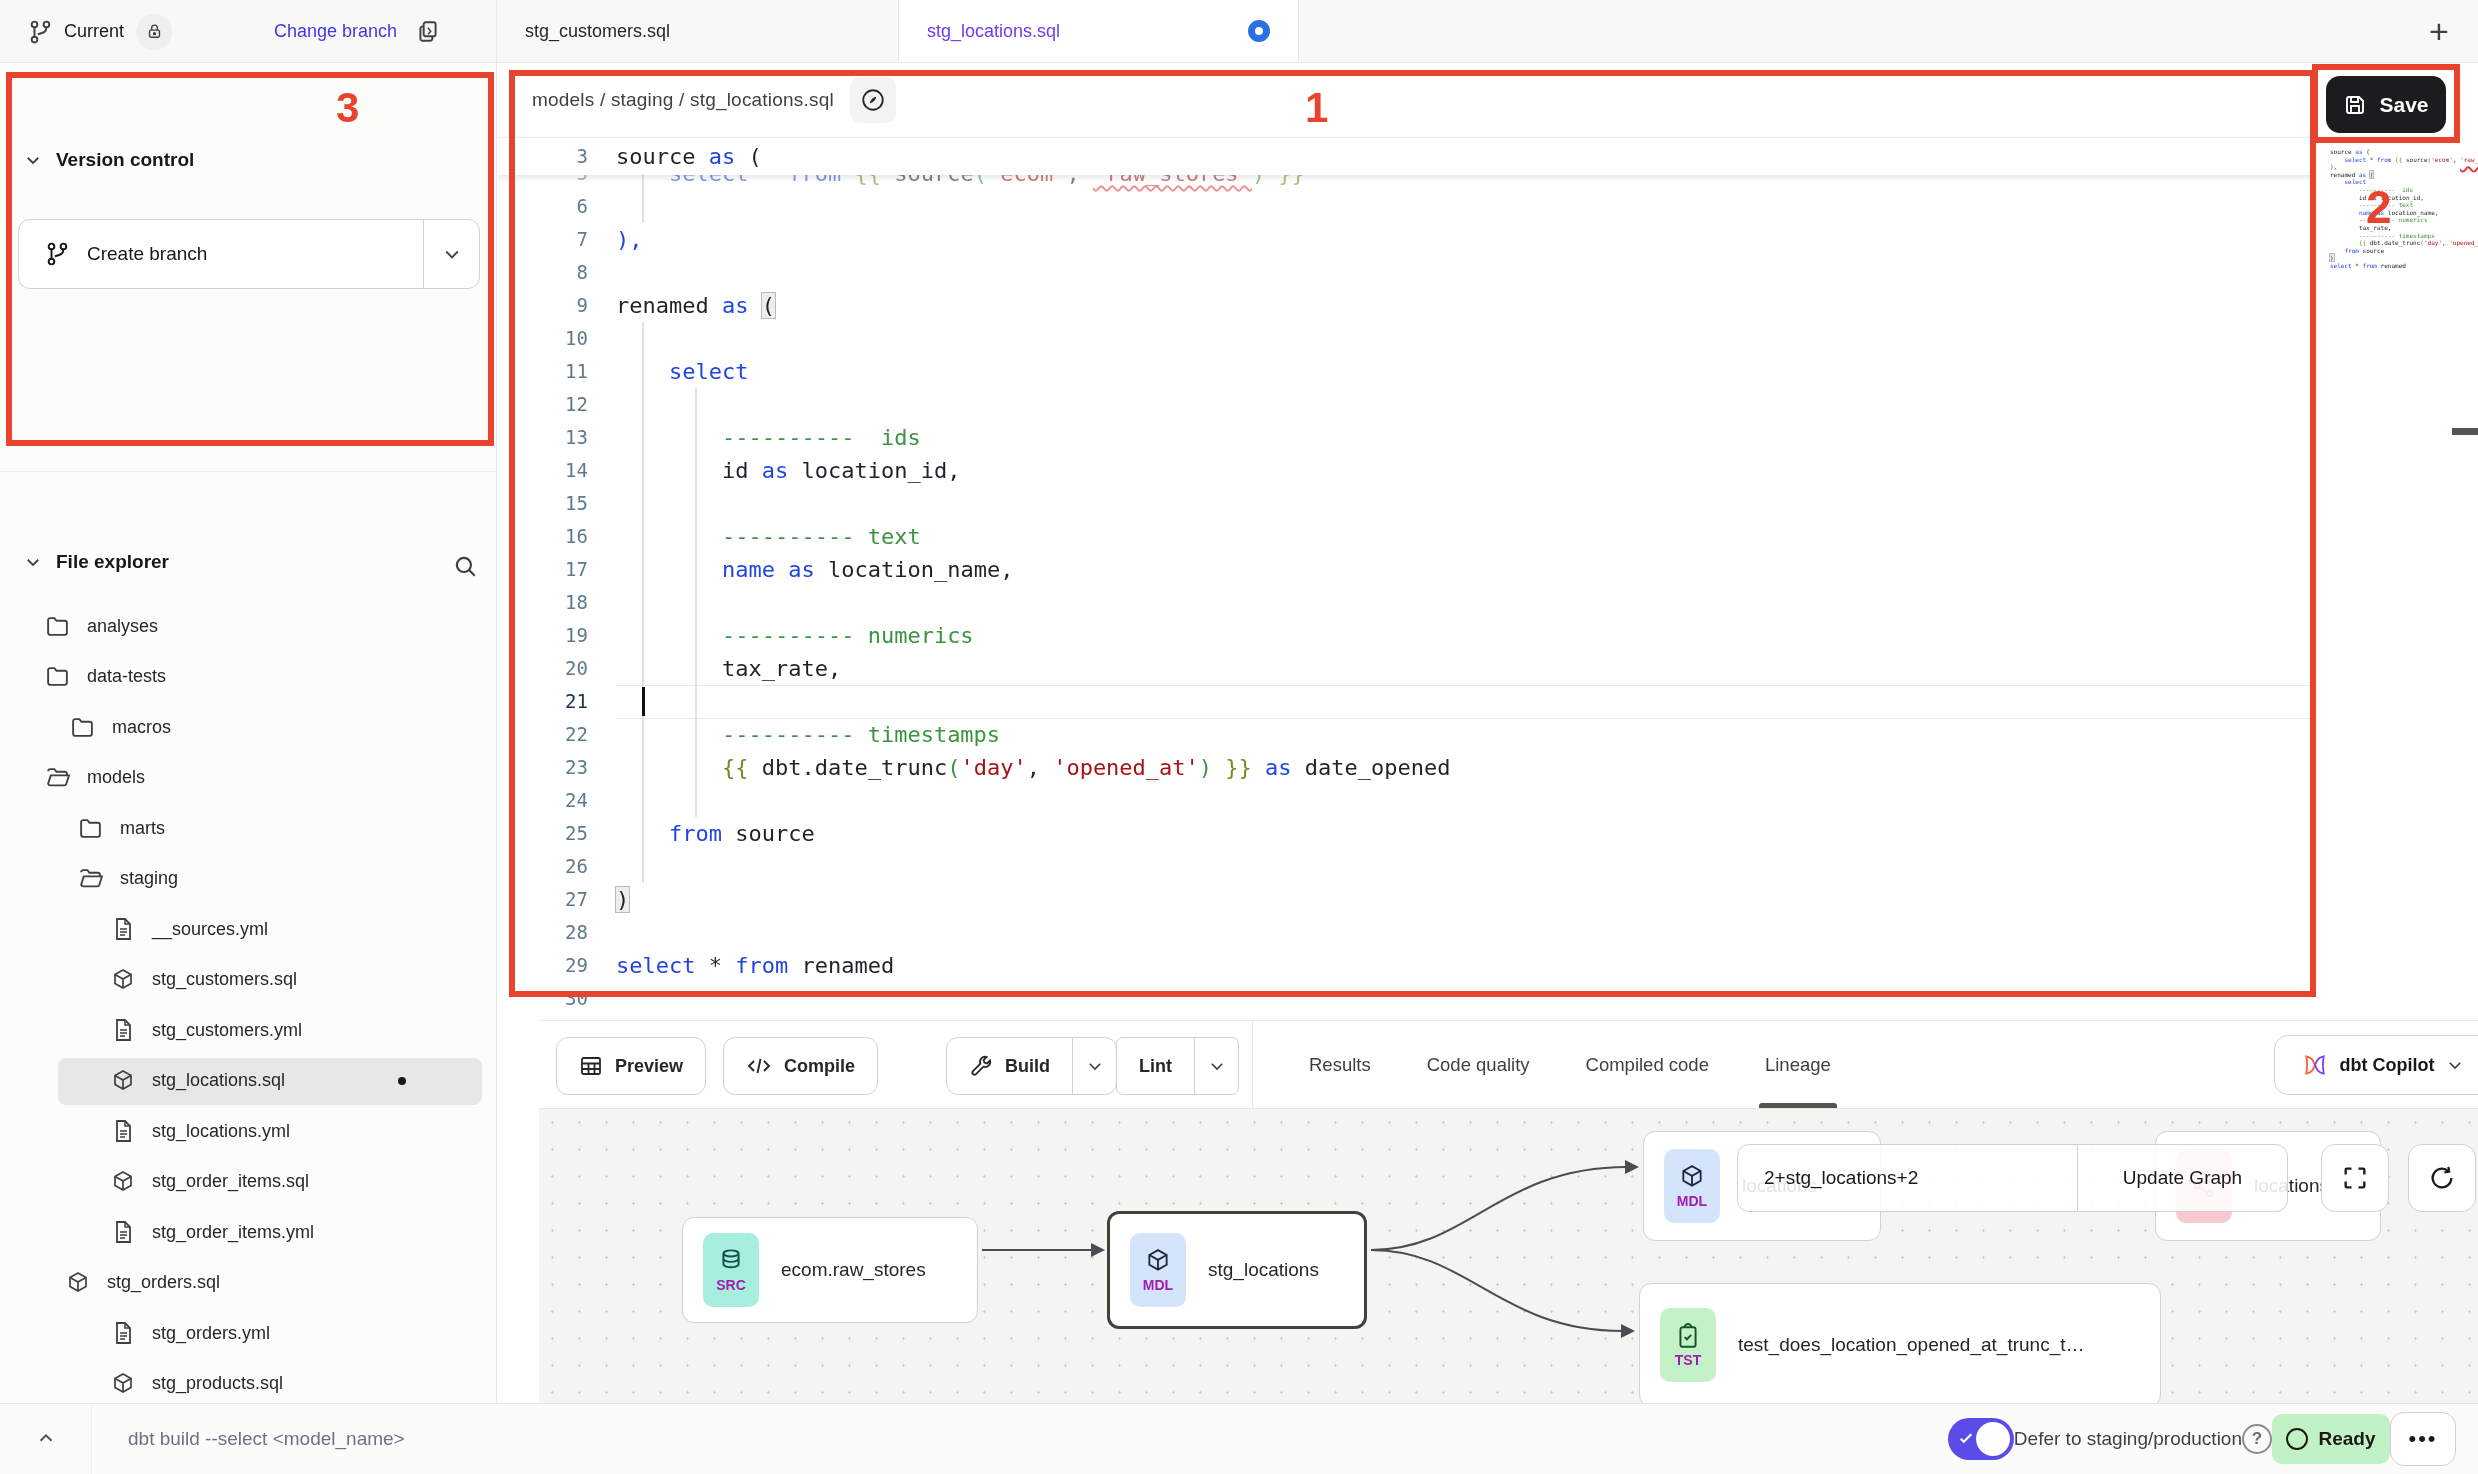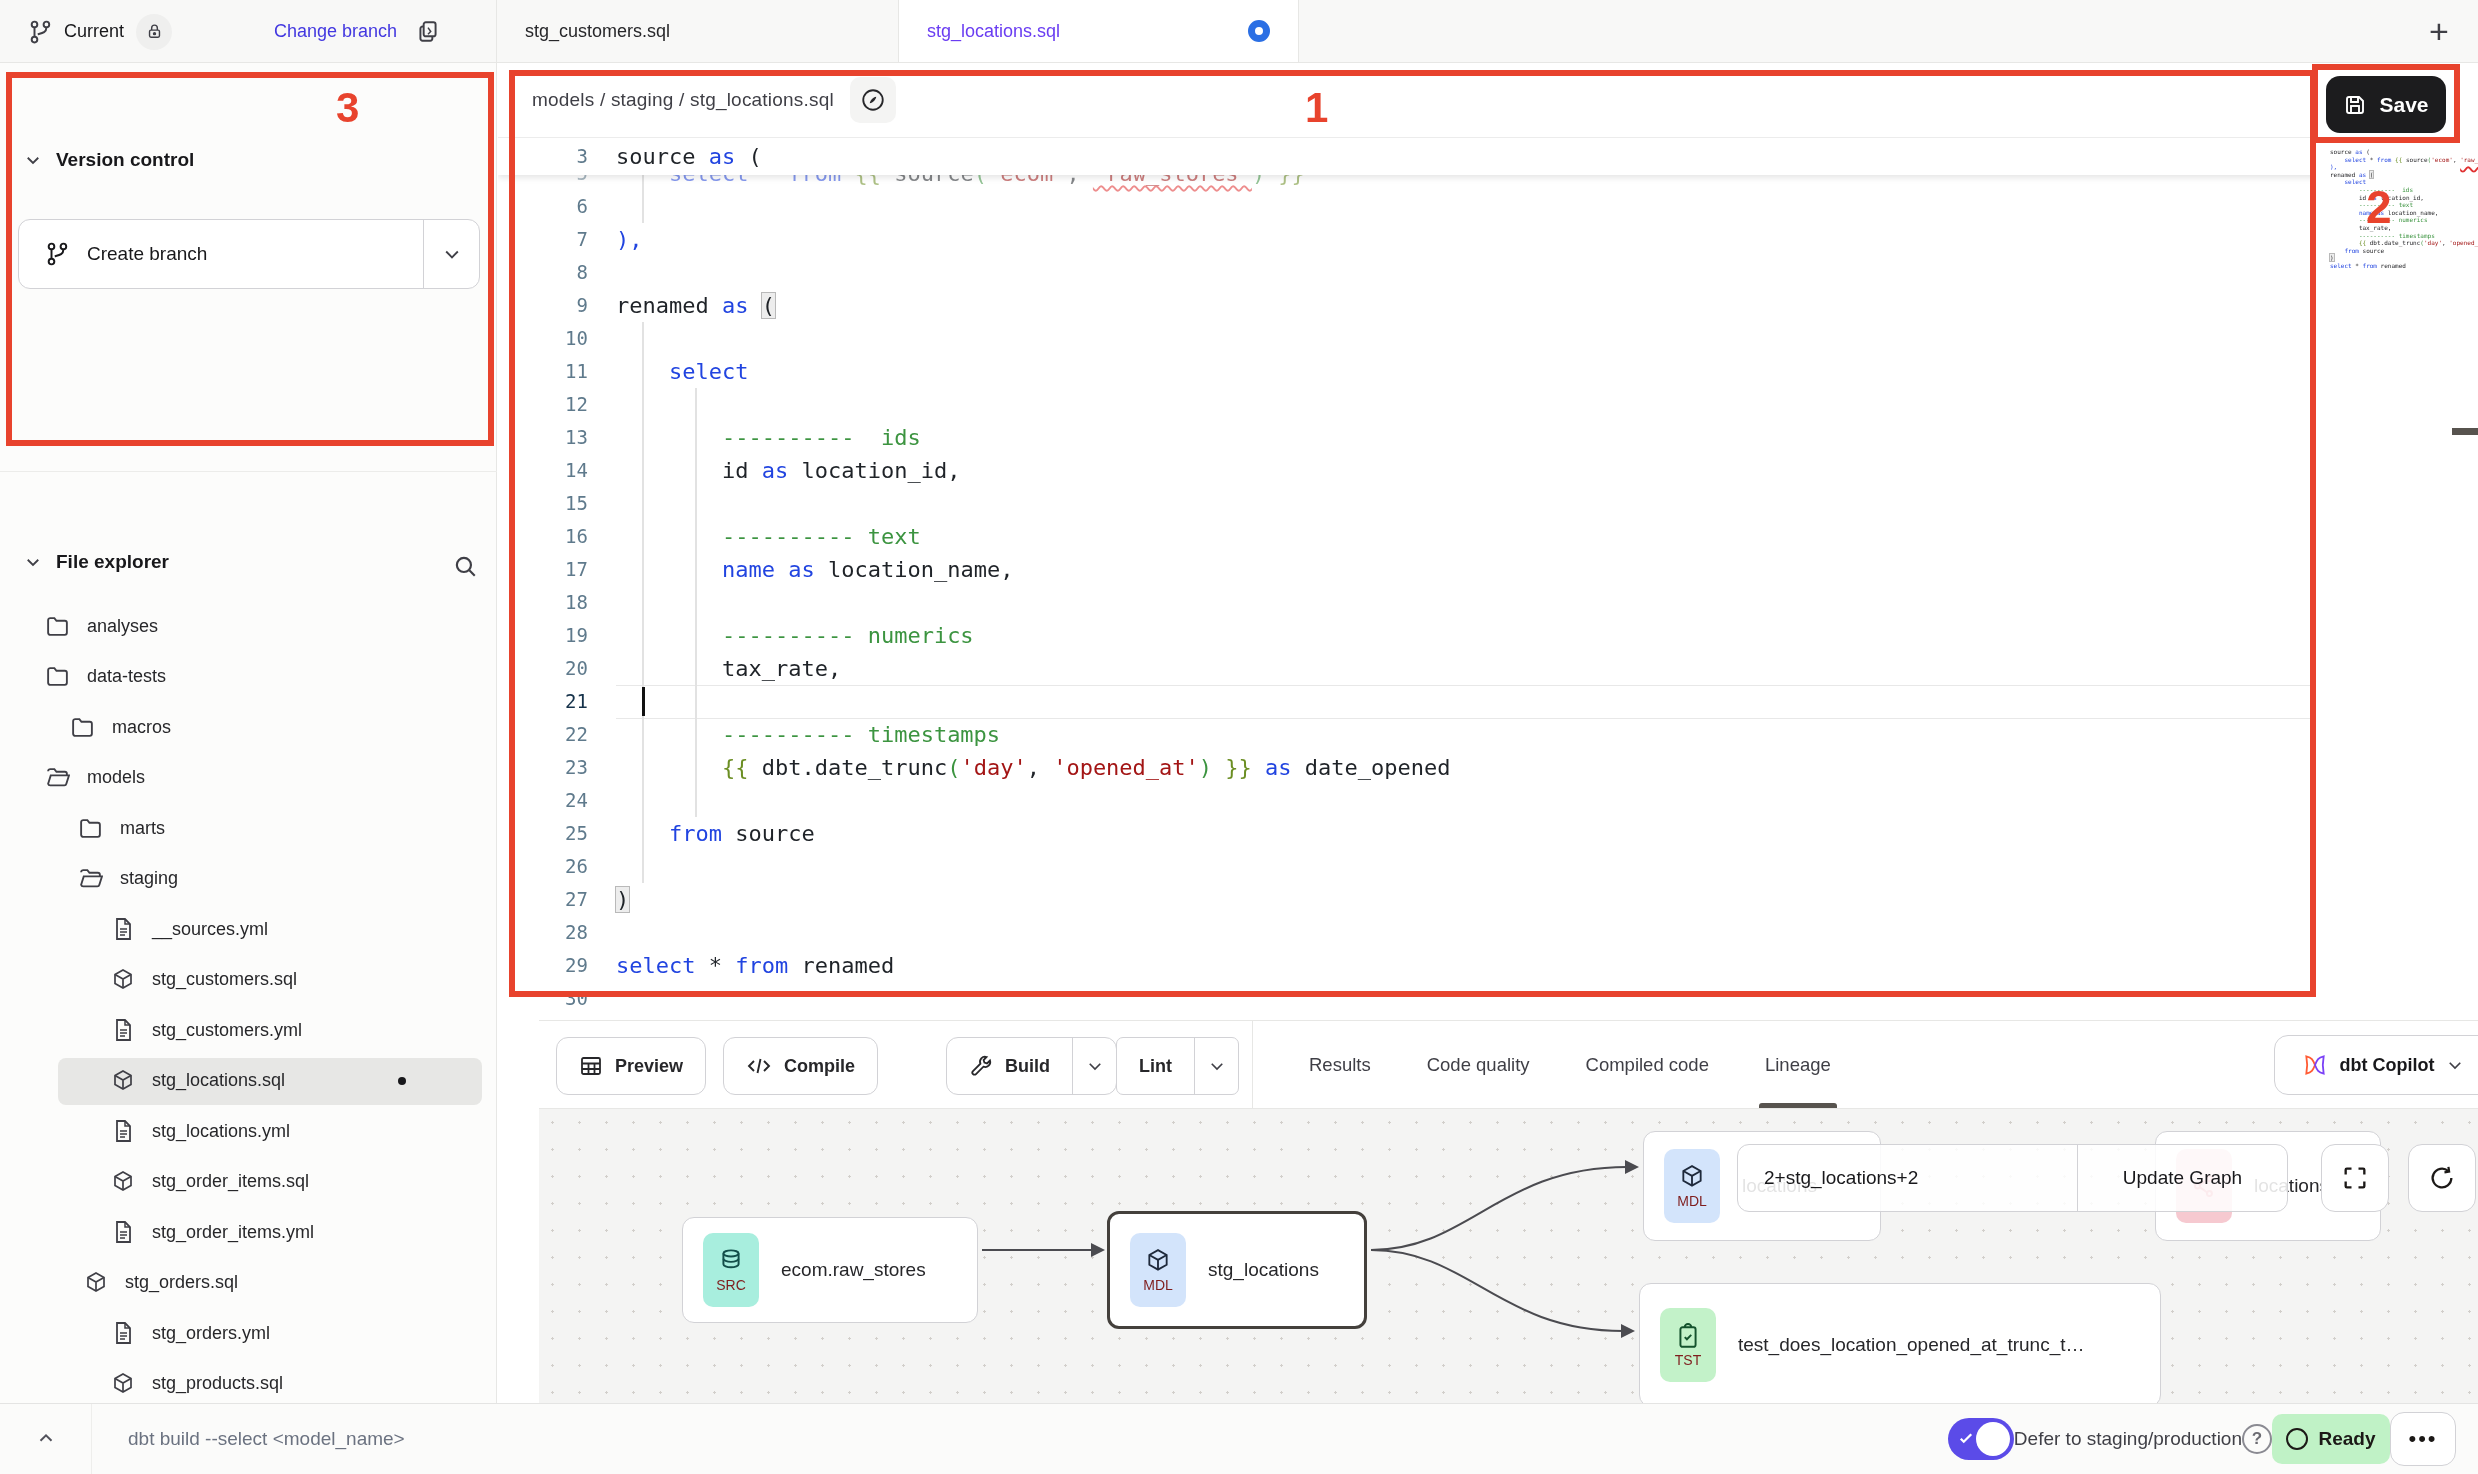--- a/index.html
+++ b/index.html
@@ -82,21 +82,21 @@
   .rtab { font-size:18.5px; color:#3f3f46; height:87px; display:flex; align-items:center; position:relative; }
   .rtab.active::after { content:""; position:absolute; left:-6px; right:-6px; bottom:0; height:5px; background:#57534e; border-radius:3px 3px 0 0; }
   #copilot-btn { left:1735px; top:14px; width:218px; height:60px; border:1px solid #d2d2d6; border-radius:14px; background:#fff; display:flex; align-items:center; justify-content:center; gap:12px; font-size:18px; font-weight:600; color:#18181b; }
 
   
   #canvas { left:0; top:88px; width:1980px; height:294px; background:#f4f4f3;
     background-image:radial-gradient(#d2cfcb 1.3px, transparent 1.4px); background-size:27px 27px; overflow:hidden; }
   .node { position:absolute; background:#fff; border:1.5px solid #d2d2d6; border-radius:12px; display:flex; align-items:center; z-index:3; }
   .node.selected { border:3px solid #44403c; }
   .node .badge { width:56px; height:74px; border-radius:10px; margin-left:20px; display:flex; flex-direction:column; align-items:center; justify-content:center; gap:3px; flex:0 0 56px; }
-  .node .badge .bl { font-size:14px; font-weight:400; color:#7f1d1d; }
+  .node .badge .bl { font-size:14px; font-weight:700; color:#a21caf; }
   .node .nlabel { font-size:19px; color:#27272a; margin-left:22px; white-space:nowrap; overflow:hidden; }
   #lineage-svg { position:absolute; left:0; top:0; z-index:2; }
   #graph-overlay { position:absolute; left:1198px; top:35px; width:551px; height:68px; background:rgba(255,255,255,0.87); border:1px solid #d2d2d6; border-radius:12px; display:flex; z-index:6; }
   #graph-overlay .sel { flex:1; display:flex; align-items:center; padding-left:26px; font-size:19px; color:#18181b; }
   #graph-overlay .upd { width:210px; border-left:1px solid #d2d2d6; display:flex; align-items:center; justify-content:center; font-size:19px; font-weight:400; color:#18181b; }
   .canvas-btn { position:absolute; top:35px; width:68px; height:68px; background:#fff; border:1px solid #d2d2d6; border-radius:14px; display:flex; align-items:center; justify-content:center; z-index:6; }
   #fs-btn { left:1782px; }
   #refresh-btn { left:1869px; font-size:30px; color:#1c1917; }
 
   
@@ -318,21 +318,21 @@
       <div class="tree-row" style="top: 1144px; padding-left: 111px;">
         <span class="ic">
           <svg width="24" height="24" viewBox="0 0 24 24" fill="none" stroke="#3f3f46" stroke-width="1.8">
             <path d="M6 2h8l5 5v15H6z"></path>
             <path d="M14 2v5h5" stroke-width="1.5"></path>
             <path d="M9 12h7M9 15h7M9 18h5" stroke-width="1.4"></path>
           </svg>
         </span>
         <span class="lbl">stg_order_items.yml</span>
       </div>
-      <div class="tree-row" style="top: 1194.5px; padding-left: 84px; align-items: center;">
+      <div class="tree-row" style="top: 1194.5px; padding-left: 66px; align-items: center;">
         <span class="ic">
           <svg width="24" height="24" viewBox="0 0 24 24" fill="none" stroke="#3f3f46" stroke-width="1.7">
             <path d="M12 2l8 4.5v9L12 20l-8-4.5v-9z"></path>
             <path d="M4 6.5l8 4.5 8-4.5M12 11v9"></path>
           </svg>
         </span>
         <span class="lbl">stg_orders.sql</span>
       </div>
       <div class="tree-row" style="top: 1245px; padding-left: 111px;">
         <span class="ic">

